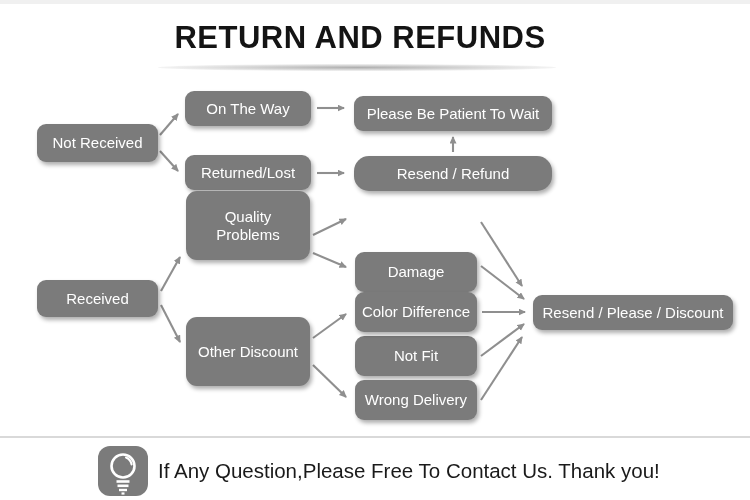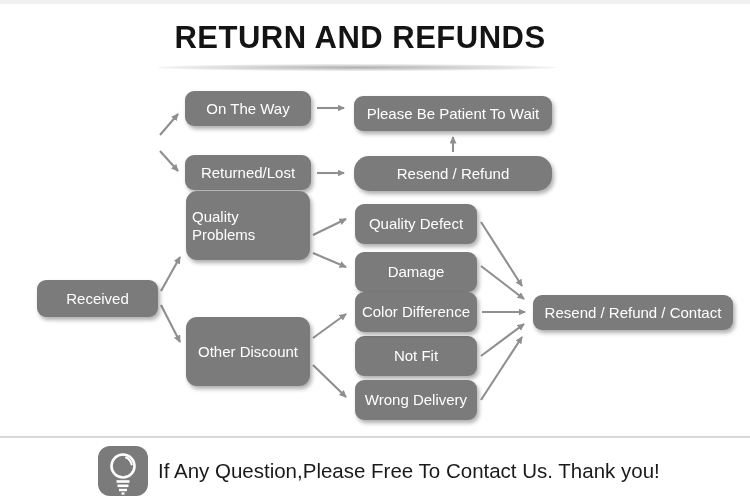--- a/index.html
+++ b/index.html
@@ -23,21 +23,21 @@
   }
   .title-underline{
     position:absolute;left:158px;top:60px;width:398px;height:7px;border-radius:50%;
     background:radial-gradient(ellipse at center, rgba(110,110,110,0.55) 0%, rgba(150,150,150,0.35) 45%, rgba(190,190,190,0.15) 72%, rgba(255,255,255,0) 100%);
   }
   .arrow-layer{position:absolute;left:0;top:0;width:750px;height:500px;}
   .arrow{stroke:var(--arrow);stroke-width:2.1px;fill:none;}
   .node{
     position:absolute;display:flex;align-items:center;justify-content:center;
     background:var(--node-bg);color:var(--node-text);
-    font-size:15px;text-align:left;border-radius:9px;
+    font-size:15px;text-align:center;border-radius:9px;
     box-shadow:2px 3px 4px rgba(0,0,0,0.32);
     padding:12px 6px;line-height:1.15;
   }
   
   .n-not-received{left:37px;top:120px;width:121px;height:38px;}
   .n-on-the-way{left:185px;top:87px;width:126px;height:35px;}
   .n-returned-lost{left:185px;top:151px;width:126px;height:35px;}
   .n-please-wait{left:354px;top:92px;width:198px;height:35px;}
   .n-resend-refund{left:354px;top:152px;width:198px;height:35px;border-radius:15px;}
   .n-received{left:37px;top:276px;width:121px;height:37px;}
@@ -85,33 +85,33 @@
     <line class="arrow" x1="313" y1="249" x2="346" y2="263" marker-end="url(#ah)"></line>
     <line class="arrow" x1="313" y1="334" x2="346" y2="310" marker-end="url(#ah)"></line>
     <line class="arrow" x1="313" y1="361" x2="346" y2="393" marker-end="url(#ah)"></line>
     <line class="arrow" x1="481" y1="218" x2="522" y2="282" marker-end="url(#ah)"></line>
     <line class="arrow" x1="481" y1="262" x2="524" y2="295" marker-end="url(#ah)"></line>
     <line class="arrow" x1="482" y1="308" x2="525" y2="308" marker-end="url(#ah)"></line>
     <line class="arrow" x1="481" y1="352" x2="524" y2="320" marker-end="url(#ah)"></line>
     <line class="arrow" x1="481" y1="396" x2="522" y2="333" marker-end="url(#ah)"></line>
   </svg>
 
+  <div class="node n-not-received">Not Received</div>
   <div class="node n-on-the-way">On The Way</div>
   <div class="node n-please-wait">Please Be Patient To Wait</div>
   <div class="node n-returned-lost">Returned/Lost</div>
   <div class="node n-resend-refund">Resend / Refund</div>
   <div class="node n-received">Received</div>
   <div class="node n-quality-problems">Quality Problems</div>
   <div class="node n-other-problems">Other Discount</div>
-  <div class="node n-quality-defect">Quality Defect</div>
   <div class="node n-damage">Damage</div>
   <div class="node n-not-fit">Not Fit</div>
   <div class="node n-color-difference">Color Difference</div>
   <div class="node n-wrong-delivery">Wrong Delivery</div>
-  <div class="node n-resend-refund-discount">Resend / Refund / Contact</div>
+  <div class="node n-resend-refund-discount">Resend / Please / Discount</div>
 
   <div class="footer-divider"></div>
 
   <div class="footer-icon">
     <svg width="50" height="50" viewBox="0 0 50 50" xmlns="http://www.w3.org/2000/svg">
       <circle cx="25" cy="20" r="11.5" fill="none" stroke="#ffffff" stroke-width="2.6"></circle>
       <path d="M28,11.5 A 9.5,9.5 0 0 1 33.6,18.5" fill="none" stroke="#ffffff" stroke-width="2" stroke-linecap="round"></path>
       <line x1="18.5" y1="35.5" x2="31.5" y2="35.5" stroke="#ffffff" stroke-width="2.6"></line>
       <line x1="19.5" y1="39.8" x2="30.5" y2="39.8" stroke="#ffffff" stroke-width="2.6"></line>
       <line x1="21" y1="44" x2="29" y2="44" stroke="#ffffff" stroke-width="2.4"></line>

